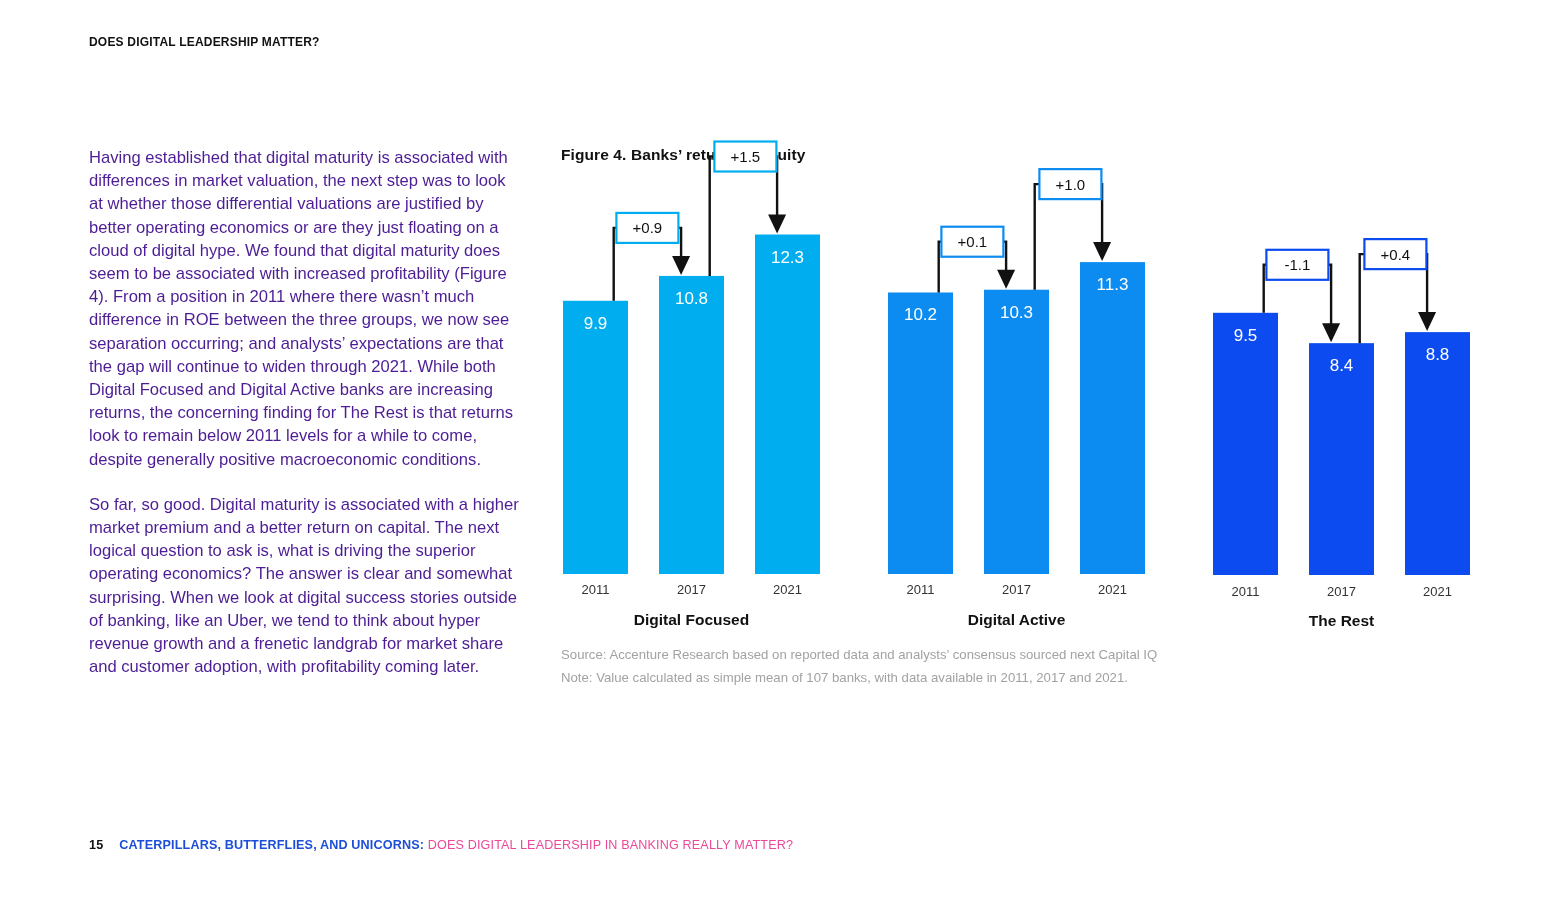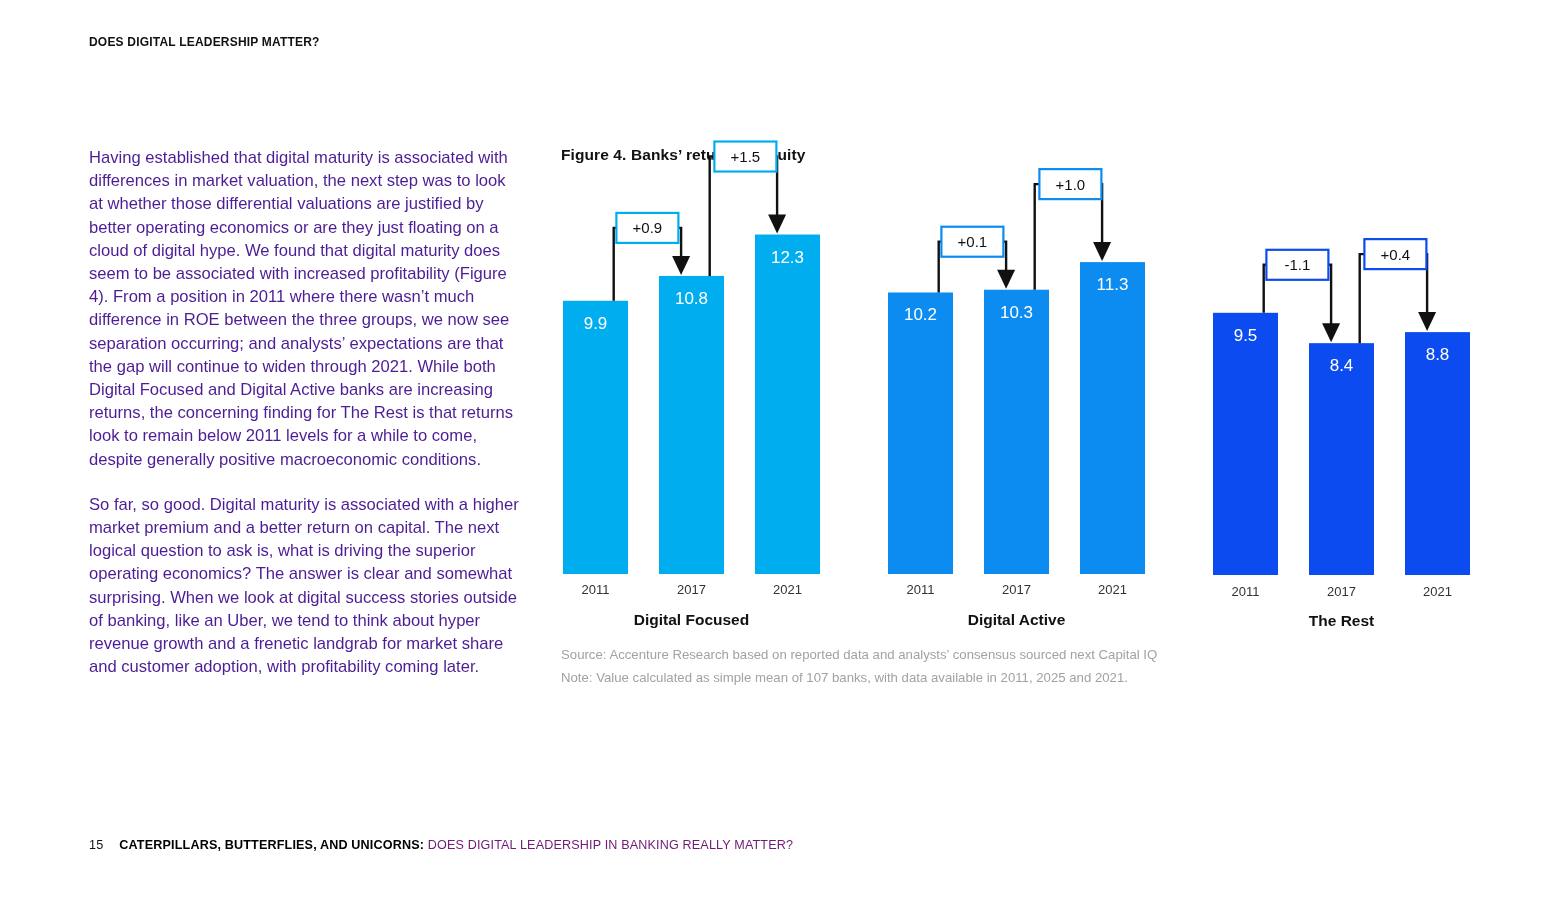--- a/index.html
+++ b/index.html
@@ -58,23 +58,23 @@
   #figure-notes{
     position:absolute;left:561px;top:644px;width:760px;
     font-size:13.2px;line-height:22.5px;color:#a2a2a2;
   }
 
   
   #footer{
     position:absolute;left:89px;top:838px;
     font-size:12.6px;letter-spacing:.15px;white-space:nowrap;
   }
-  #footer .pg{font-weight:normal;color:#111;}
-  #footer .strong{font-weight:bold;color:#000000;margin-left:16px;}
-  #footer .rest{color:#701a75;}
+  #footer .pg{font-weight:bold;color:#111;}
+  #footer .strong{font-weight:bold;color:#1d4ed8;margin-left:16px;}
+  #footer .rest{color:#ec4899;}
 </style>
 </head>
 <body>
 
 <div class="page">
 
   <div id="running-head">DOES DIGITAL LEADERSHIP MATTER?</div>
 
   <div id="body-col">
     <p>Having established that digital maturity is associated with differences in market valuation, the next step was to look at whether those differential valuations are justified by better operating economics or are they just floating on a cloud of digital hype. We found that digital maturity does seem to be associated with increased profitability (Figure 4). From a position in 2011 where there wasn’t much difference in ROE between the three groups, we now see separation occurring; and analysts’ expectations are that the gap will continue to widen through 2021. While both Digital Focused and Digital Active banks are increasing returns, the concerning finding for The Rest is that returns look to remain below 2011 levels for a while to come, despite generally positive macroeconomic conditions.</p>
@@ -145,20 +145,20 @@
         <path d="M 798.7 165.15999999999997 L 798.7 76.11999999999998 L 803.4000000000001 76.11999999999998" class="connector"></path>
         <path d="M 865.4000000000001 76.11999999999998 L 866.1 76.11999999999998 L 866.1 135.11999999999998" class="connector"></path>
         <path d="M 857.1 134.11999999999998 L 875.1 134.11999999999998 L 866.1 153.11999999999998 Z" fill="#111"></path>
         <rect x="803.4000000000001" y="61.119999999999976" width="62" height="30" class="delta-box" stroke="#0B4BF0"></rect>
         <text x="834.4000000000001" y="81.61999999999998" class="delta-text">+0.4</text>
       </svg>
   </div>
 
   <div id="figure-notes">
     <div>Source: Accenture Research based on reported data and analysts’ consensus sourced next Capital IQ</div>
-    <div>Note: Value calculated as simple mean of 107 banks, with data available in 2011, 2025 and 2021.</div>
+    <div>Note: Value calculated as simple mean of 107 banks, with data available in 2011, 2017 and 2021.</div>
   </div>
 
   <div id="footer">
     <span class="pg">15</span><span class="strong">CATERPILLARS, BUTTERFLIES, AND UNICORNS:</span><span class="rest"> DOES DIGITAL LEADERSHIP IN BANKING REALLY MATTER?</span>
   </div>
 
 </div>
 
 </body></html>

